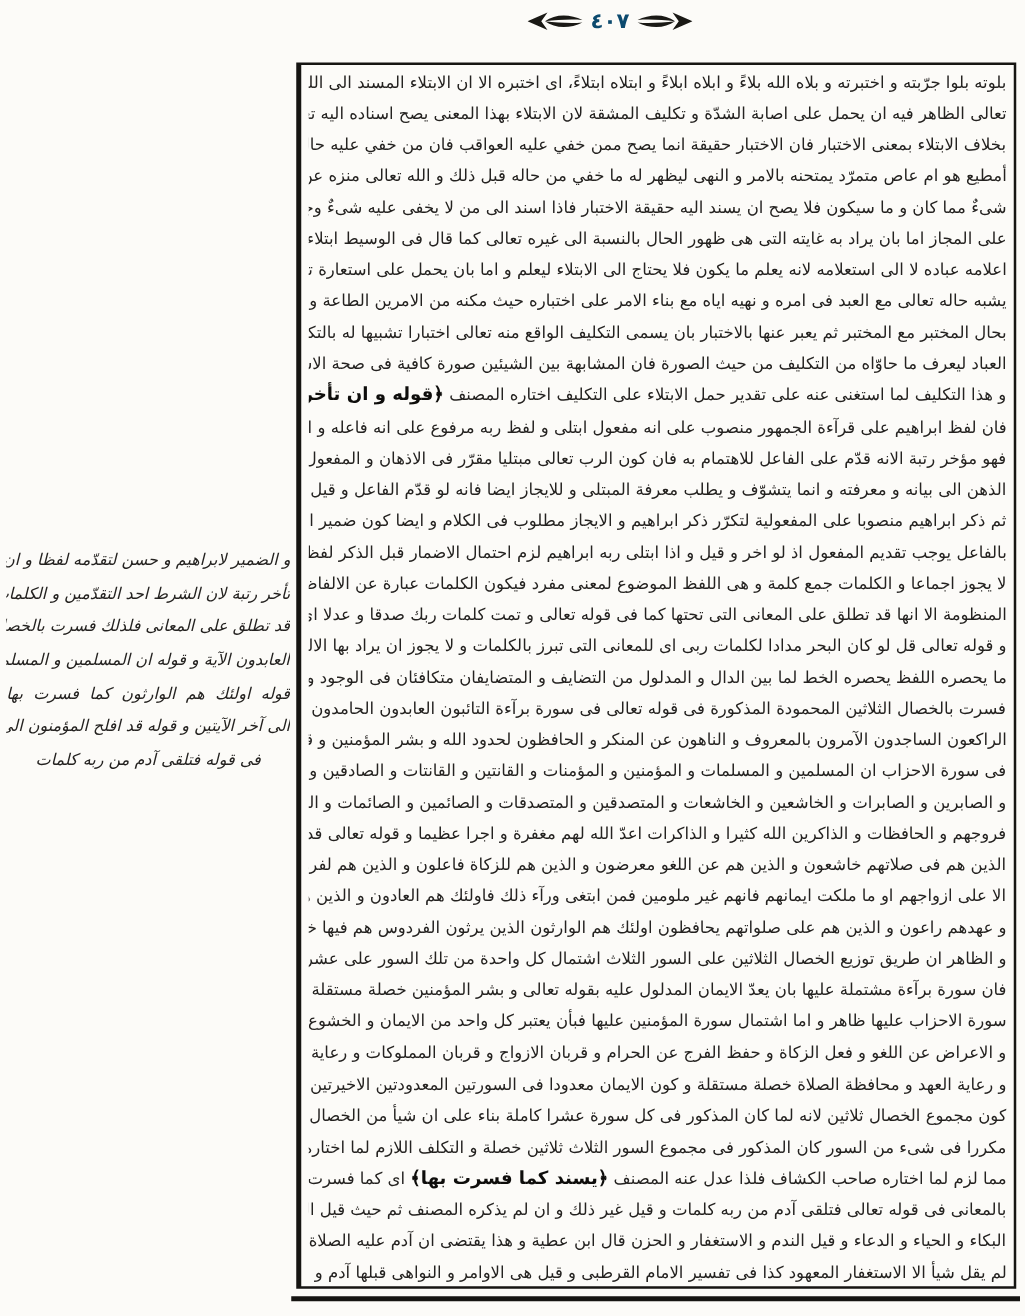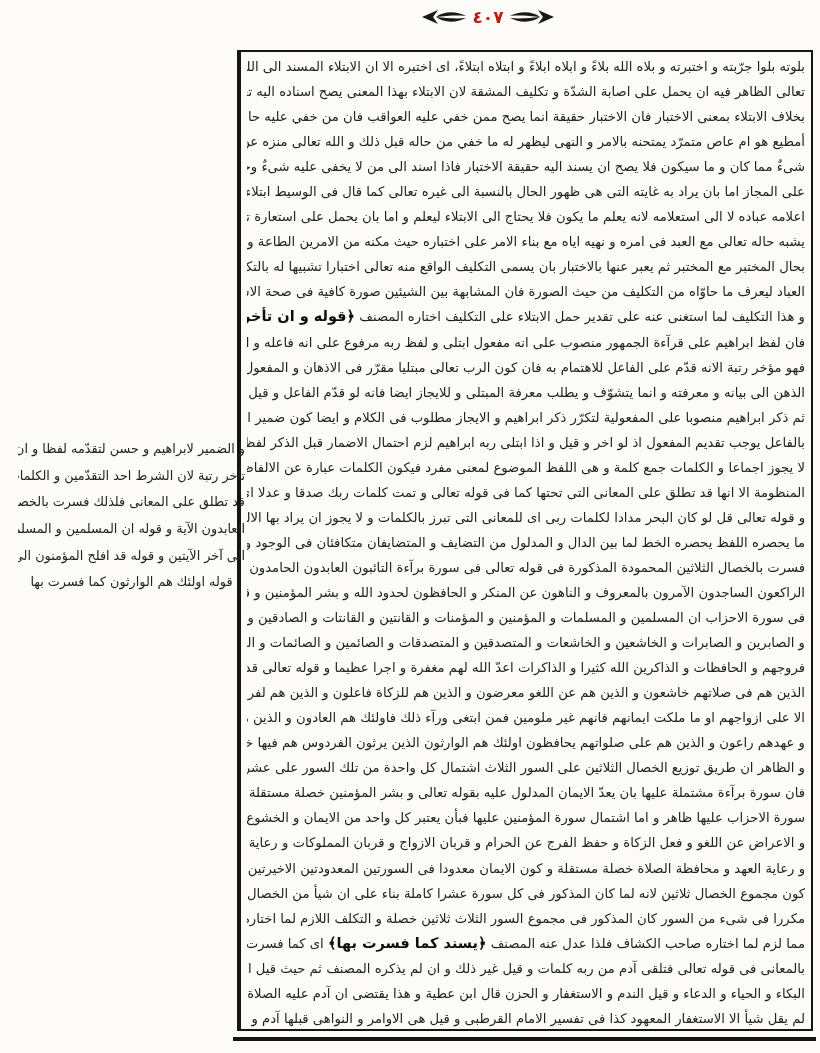--- a/index.html
+++ b/index.html
@@ -16,21 +16,21 @@
     position: absolute;
     top: 4px; left: 398px; width: 180px; height: 26px;
     display: flex; align-items: center; justify-content: center;
     gap: 6px;
     direction: rtl;
   }
   .page-number {
     font-size: 17px;
     font-weight: bold;
     letter-spacing: 2px;
-    color: #b91c1c;
+    color: #0c4a6e;
   }
   .orn { display: inline-block; height: 18px; }
   .orn svg { display: block; height: 18px; width: 44px; }
 
   .text-frame {
     position: absolute;
     left: 237px; top: 50px;
     width: 576px; height: 981px;
     border: 2px solid #161512;
     border-left-width: 4px;
@@ -55,23 +55,24 @@
     text-align-last: justify;
     color: #242220;
   }
   .text-line strong.qawluhu {
     font-weight: bold;
     font-size: 14.5px;
     color: #0e0d0b;
   }
   .margin-note {
     position: absolute;
-    left: 18px; top: 436px;
+    left: 5px; top: 436px;
     width: 227px;
     direction: rtl;
+    font-style: italic;
   }
   .margin-line {
     height: 26.7px;
     line-height: 26.7px;
     font-size: 12.8px;
     white-space: nowrap;
     overflow: hidden;
     text-align: justify;
     text-align-last: justify;
     color: #242220;
@@ -140,15 +141,16 @@
     <div class="text-line rich">لم يقل شيأ الا الاستغفار المعهود كذا فى تفسير الامام القرطبى و قيل هى الاوامر و النواهى قبلها آدم و ائتمر</div>
   </div>
 <div class="bottom-rule"></div>
 
 <div class="margin-note">
 
 <div class="margin-line">و الضمير لابراهيم و حسن لتقدّمه لفظا و ان</div>
     <div class="margin-line">تأخر رتبة لان الشرط احد التقدّمين و الكلمات</div>
     <div class="margin-line">قد تطلق على المعانى فلذلك فسرت بالخصال</div>
     <div class="margin-line">العابدون الآية و قوله ان المسلمين و المسلمات</div>
+    <div class="margin-line">قوله اولئك هم الوارثون كما فسرت بها</div>
     <div class="margin-line">الى آخر الآيتين و قوله قد افلح المؤمنون الى</div>
-    <div class="margin-line">قوله اولئك هم الوارثون كما فسرت بها</div>
+    <div class="margin-line">فى قوله فتلقى آدم من ربه كلمات</div>
   </div>
 
 </body></html>

